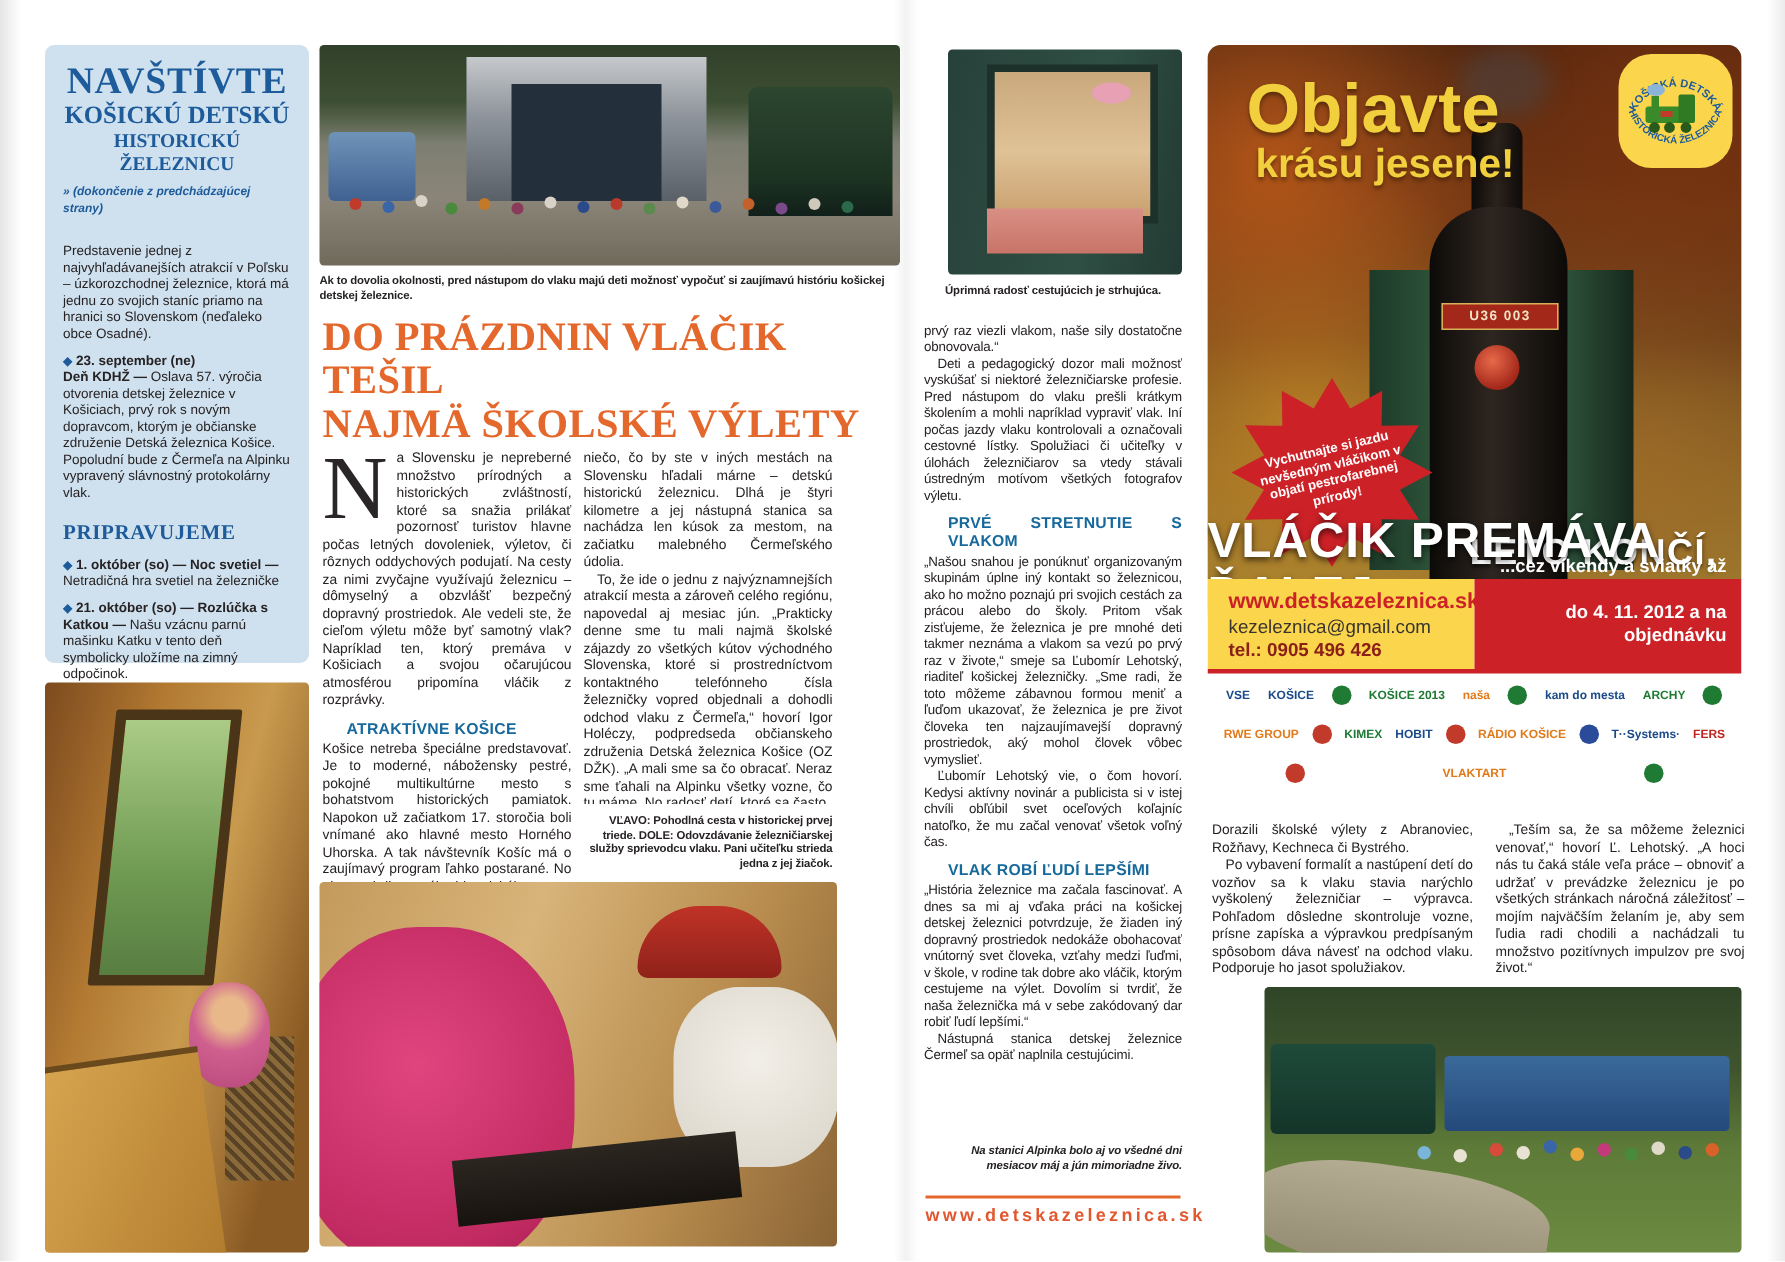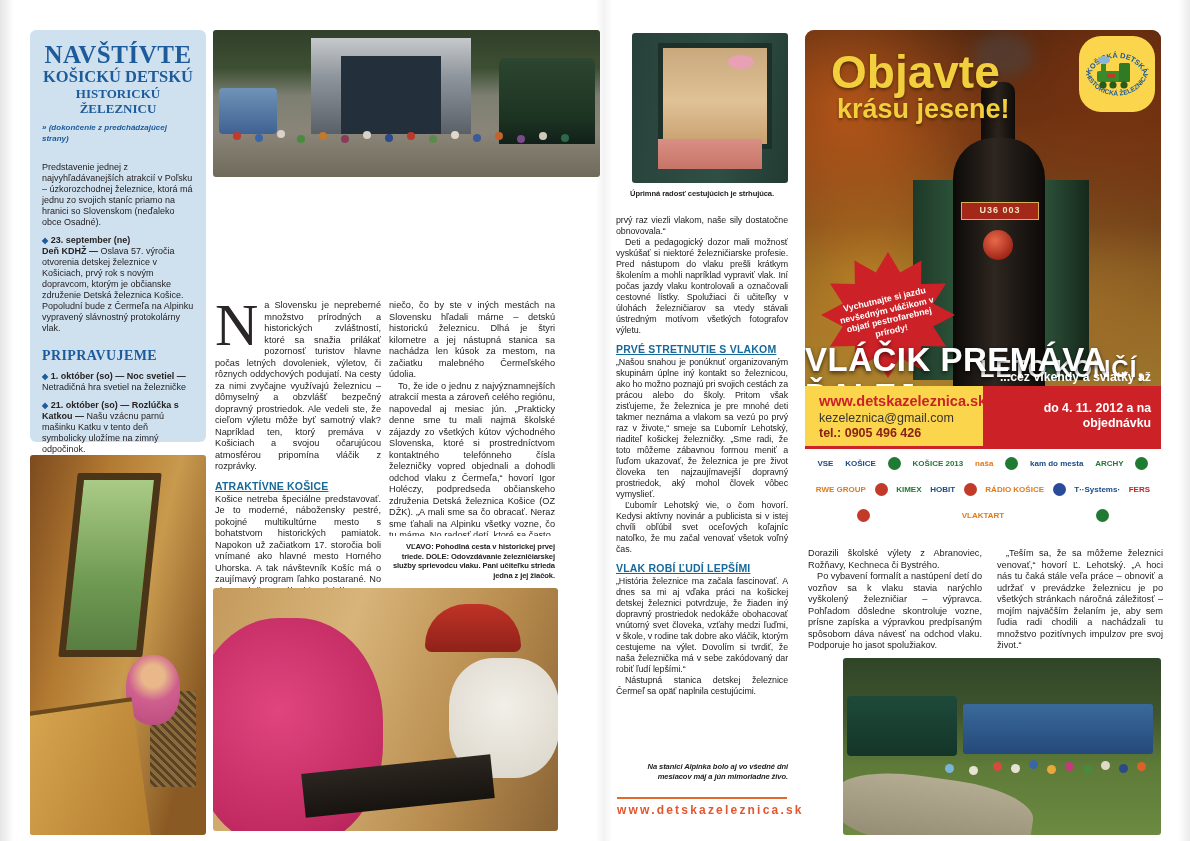--- a/index.html
+++ b/index.html
@@ -76,21 +76,21 @@
   .ph-alpinka .crowd{position:absolute;left:150px;top:104px;width:9px;height:9px;border-radius:50%;background:#d84a3a;
     box-shadow:18px 2px 0 #e8e2d2,36px -2px 0 #3a66a8,54px 3px 0 #e8a83a,72px 0 0 #c23a7a,90px 3px 0 #4a8a3c,
     108px -1px 0 #e0d8c8,126px 2px 0 #2a4a8a,144px 0 0 #d8622a,-24px 4px 0 #e8e2d2,-48px 2px 0 #7ab4d8;}
 
   
   .cap{font:700 7.6px/9.6px "Liberation Sans",sans-serif;color:#262223;letter-spacing:-.1px;}
   .headline{font:700 27px/29px "Liberation Serif",serif;color:#e4672c;letter-spacing:.3px;}
   .body{font:400 9.2px/11.5px "Liberation Sans",sans-serif;text-align:justify;color:#262223;}
   .body p{margin:0;}
   .body p.ind{text-indent:9px;}
-  .sub{font:700 10.5px/12px "Liberation Sans",sans-serif;color:#17699c;letter-spacing:.2px;margin:7px 0 2px 0;text-decoration:underline;}
+  .sub{font:700 10.5px/12px "Liberation Sans",sans-serif;color:#17699c;letter-spacing:.2px;margin:7px 0 2px 16px;}
   .dropcap{float:left;font:400 60px/46px "Liberation Serif",serif;color:#2a2627;margin:2px 6px 0 0;}
 
   
   .rbody{font:400 8.9px/11px "Liberation Sans",sans-serif;letter-spacing:-.1px;}
   .footer-rule{background:#e4672c;height:2px;}
   .footer-url{font:700 12px/14px "Liberation Sans",sans-serif;color:#e2572f;letter-spacing:2.2px;}
 
   
   .ad{left:805px;top:30px;width:356px;height:500px;border-radius:9px;overflow:hidden;background:#fff;}
   .ad-photo{position:absolute;left:0;top:0;width:356px;height:356px;background:
@@ -190,21 +190,26 @@
     <div class="bench"></div>
   </div>
 
   <div class="photo ph-depot">
     <div class="shed"></div>
     <div class="door"></div>
     <div class="loco-b"></div>
     <div class="loco-g"></div>
     <div class="crowd"></div>
   </div>
-
+  <div class="abs cap" style="left:213px;top:182px;width:387px;">Ak to dovolia okolnosti, pred nástupom do vlaku majú deti možnosť vypočuť si zaujímavú históriu košickej detskej železnice.</div>
+
+  <div class="abs headline" style="left:215px;top:210px;width:390px;">
+    <span>DO PRÁZDNIN VLÁČIK TEŠIL</span><br>
+    <span>NAJMÄ ŠKOLSKÉ VÝLETY</span>
+  </div>
 
   <div class="abs body" style="left:215px;top:300px;width:166px;height:288px;overflow:hidden;">
     <p><span class="dropcap">N</span>
        <span>a Slovensku je nepreberné množstvo prírodných a historických zvláštností, ktoré sa snažia prilákať pozornosť turistov hlavne počas letných dovoleniek, výletov, či rôznych oddychových podujatí. Na cesty za nimi zvyčajne využívajú železnicu – dômyselný a obzvlášť bezpečný dopravný prostriedok. Ale vedeli ste, že cieľom výletu môže byť samotný vlak? Napríklad ten, ktorý premáva v Košiciach a svojou očarujúcou atmosférou pripomína vláčik z rozprávky.</span></p>
     <div class="sub">ATRAKTÍVNE KOŠICE</div>
     <p>Košice netreba špeciálne predstavovať. Je to moderné, nábožensky pestré, pokojné multikultúrne mesto s bohatstvom historických pamiatok. Napokon už začiatkom 17. storočia boli vnímané ako hlavné mesto Horného Uhorska. A tak návštevník Košíc má o zaujímavý program ľahko postarané. No okrem obdivovaného historického centra majú</p>
   </div>
 
   <div class="abs body" style="left:389px;top:300px;width:166px;height:236px;overflow:hidden;">
     <p>niečo, čo by ste v iných mestách na Slovensku hľadali márne – detskú historickú železnicu. Dlhá je štyri kilometre a jej nástupná stanica sa nachádza len kúsok za mestom, na začiatku malebného Čermeľského údolia.</p>

